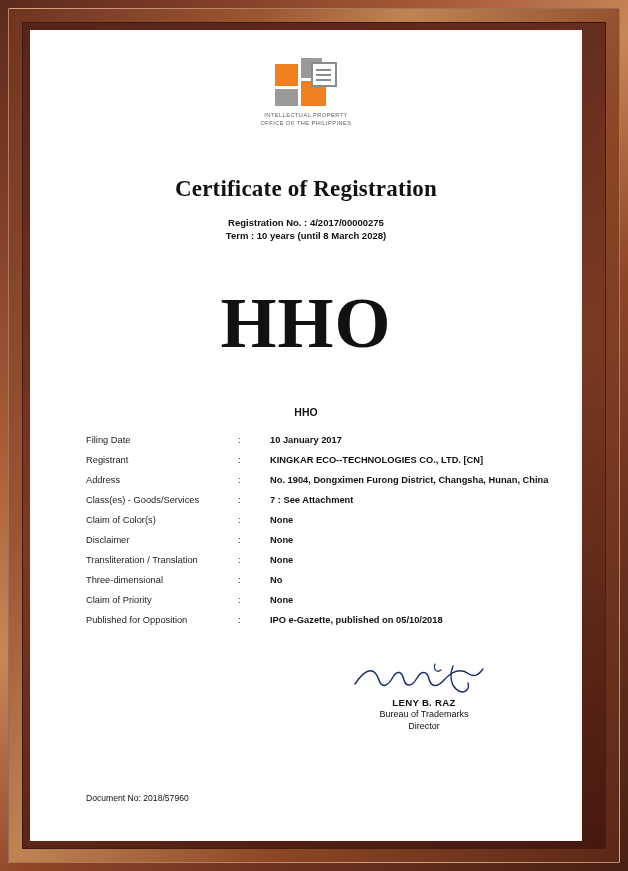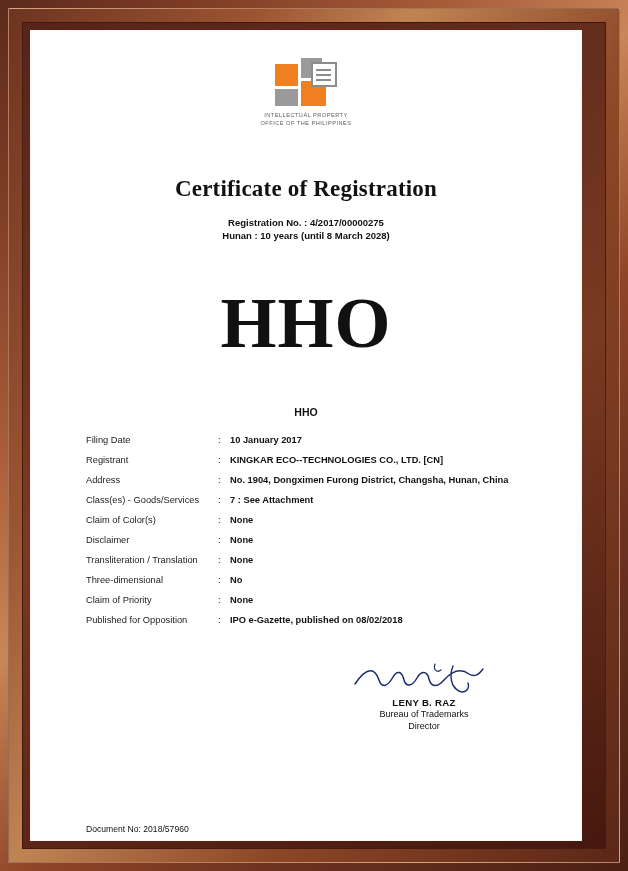--- a/index.html
+++ b/index.html
@@ -141,20 +141,21 @@
     left: 56px;
     top: 405px;
     width: 470px;
   }
   .row {
     display: flex;
     align-items: baseline;
     height: 20px;
     font-size: 9.3px;
     color: #111;
+    gap: 20px;
   }
   .row .label {
     width: 132px;
     flex: 0 0 132px;
     color: #222;
   }
   .row .colon {
     width: 12px;
     flex: 0 0 12px;
     color: #222;
@@ -185,21 +186,20 @@
     color: #111;
     line-height: 12px;
   }
 
   .doc-no {
     position: absolute;
     left: 56px;
     top: 763px;
     font-size: 8.6px;
     color: #111;
-    margin-top: 31px;
   }
 </style>
 </head>
 <body>
 
 <div class="frame-outer">
   <div class="frame-bevel1"></div>
   <div class="frame-bevel2"></div>
 
   <div class="paper">
@@ -223,21 +223,21 @@
     </div>
 
     <div class="cert-title">Certificate of Registration</div>
 
     <div class="reg-lines">
       <div>
         <span class="lbl">Registration No. :</span>
         <span class="val">4/2017/00000275</span>
       </div>
       <div>
-        <span class="lbl">Hunan :</span>
+        <span class="lbl">Term :</span>
         <span class="val">10 years (until 8 March 2028)</span>
       </div>
     </div>
 
     <div class="mark">HHO</div>
     <div class="mark-name">HHO</div>
 
     <div class="details">
       <div class="row">
         <span class="label">Filing Date</span>
@@ -280,21 +280,21 @@
         <span class="value">No</span>
       </div>
       <div class="row">
         <span class="label">Claim of Priority</span>
         <span class="colon">:</span>
         <span class="value">None</span>
       </div>
       <div class="row">
         <span class="label">Published for Opposition</span>
         <span class="colon">:</span>
-        <span class="value">IPO e-Gazette, published on 08/02/2018</span>
+        <span class="value">IPO e-Gazette, published on 05/10/2018</span>
       </div>
     </div>
 
     <div class="sign-block">
       <svg class="sig-svg" width="150" height="36" viewBox="0 0 150 36">
         <path d="M6 24 C18 6, 26 8, 30 20 C33 29, 39 26, 44 17 C48 10, 53 11, 55 20
                  C57 27, 63 27, 68 18 C72 11, 78 10, 80 19 C82 27, 88 28, 95 20
                  C103 11, 112 8, 120 14 C126 18, 130 14, 134 9" fill="none" stroke="#1b2e6b" stroke-width="1.5" stroke-linecap="round"></path>
         <path d="M104 6 C100 16, 102 27, 110 31 C116 34, 121 29, 119 23" fill="none" stroke="#1b2e6b" stroke-width="1.4" stroke-linecap="round"></path>
         <path d="M86 4 C84 10, 88 13, 92 10" fill="none" stroke="#1b2e6b" stroke-width="1.2" stroke-linecap="round"></path>

